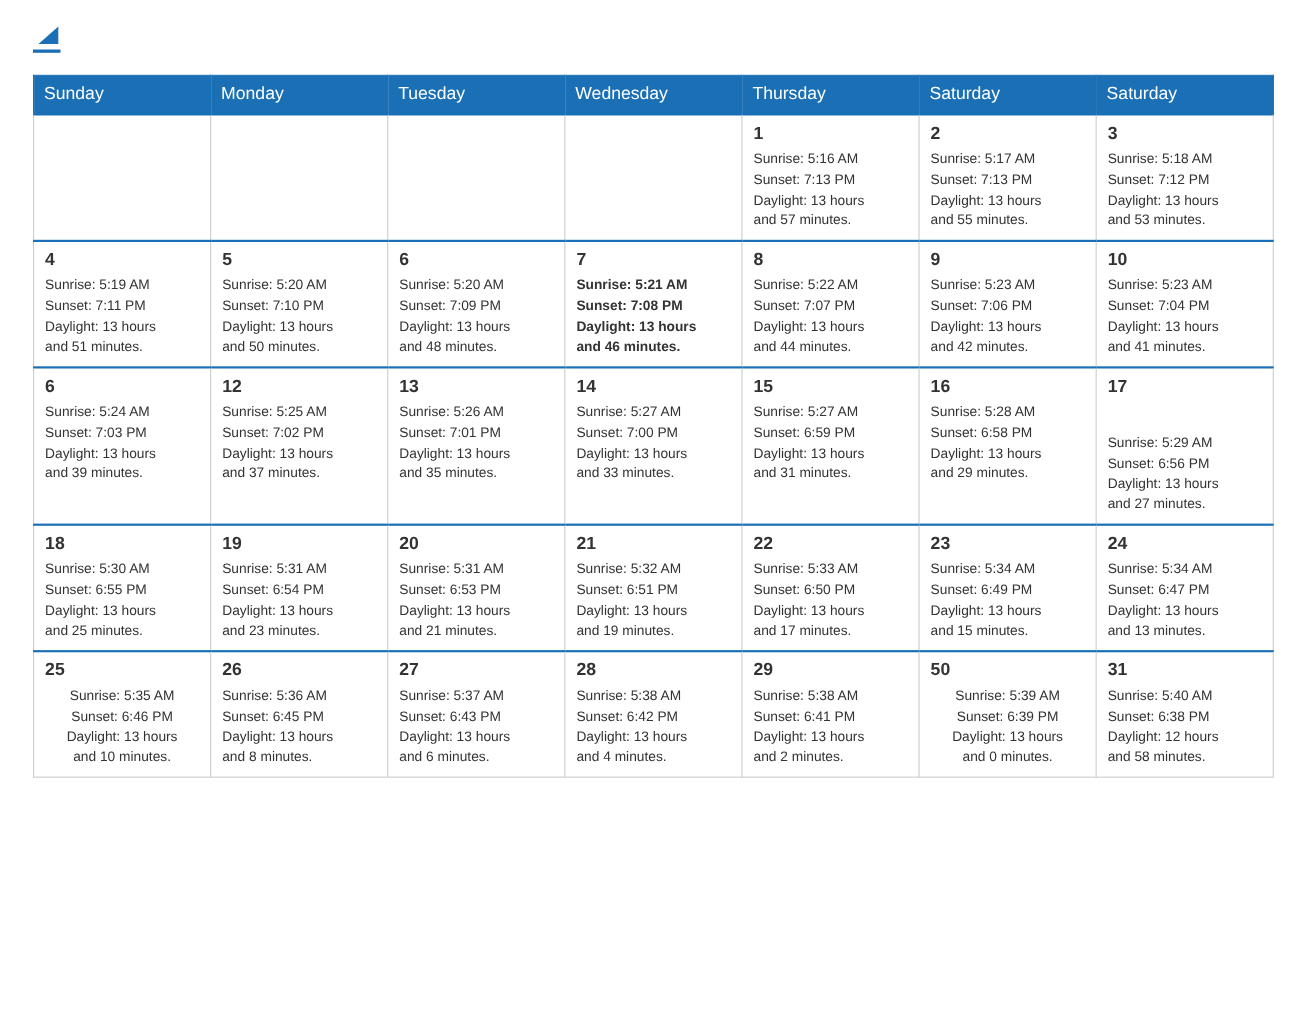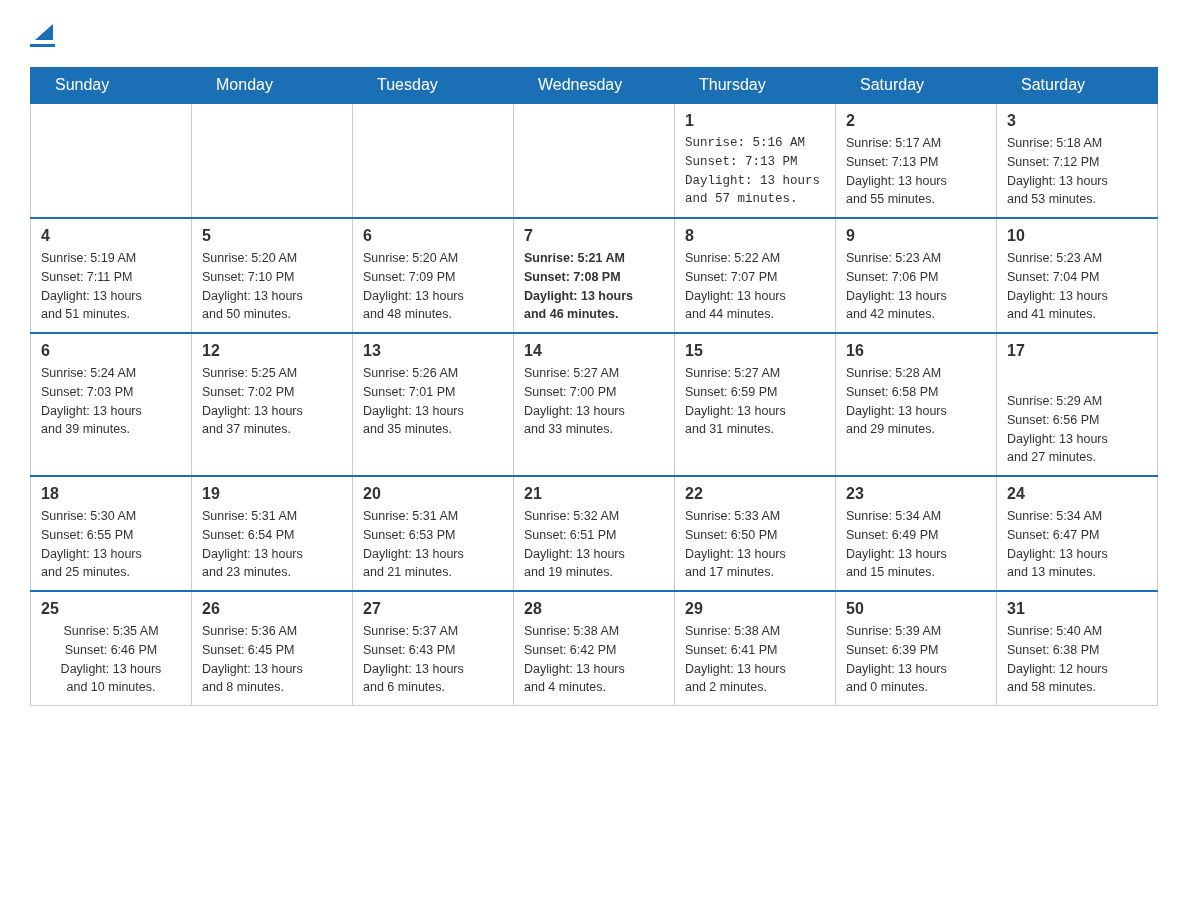--- a/index.html
+++ b/index.html
@@ -52,21 +52,21 @@
       color: #555;
     }
     .calendar {
       width: 100%;
       border-collapse: collapse;
       border: 1px solid #ccc;
     }
     .calendar th {
       background: #1a6fb5;
       color: #fff;
-      padding: 8px 24px;
+      padding: 8px 9px;
       text-align: left;
       font-size: 16px;
       font-weight: normal;
       border: 1px solid #1a6fb5;
     }
     .calendar td {
       vertical-align: top;
       padding: 8px 10px;
       border: 1px solid #ccc;
       width: 14.28%;
@@ -128,21 +128,21 @@
       </tr>
   </thead>
   <tbody id="calendar-body">
   <tr class="week-row">
         <td class="empty-cell"></td>
         <td class="empty-cell"></td>
         <td class="empty-cell"></td>
         <td class="empty-cell"></td>
         <td>
           <span class="day-number">1</span>
-          <div class="day-info" style="white-space: pre-line; font-family: Liberation Mono, monospace;">Sunrise: 5:16 AM
+          <div class="day-info" style="white-space: pre-line;">Sunrise: 5:16 AM
 Sunset: 7:13 PM
 Daylight: 13 hours
 and 57 minutes.</div>
         </td>
         <td>
           <span class="day-number">2</span>
           <div class="day-info" style="white-space: pre-line;">Sunrise: 5:17 AM
 Sunset: 7:13 PM
 Daylight: 13 hours
 and 55 minutes.</div>
@@ -339,21 +339,21 @@
         </td>
         <td>
           <span class="day-number">29</span>
           <div class="day-info" style="white-space: pre-line;">Sunrise: 5:38 AM
 Sunset: 6:41 PM
 Daylight: 13 hours
 and 2 minutes.</div>
         </td>
         <td>
           <span class="day-number">50</span>
-          <div class="day-info" style="white-space: pre-line;">Sunrise: 5:39 AM
+          <div class="day-info" style="white-space: pre-line; text-align: center;">Sunrise: 5:39 AM
 Sunset: 6:39 PM
 Daylight: 13 hours
 and 0 minutes.</div>
         </td>
         <td>
           <span class="day-number">31</span>
           <div class="day-info" style="white-space: pre-line;">Sunrise: 5:40 AM
 Sunset: 6:38 PM
 Daylight: 12 hours
 and 58 minutes.</div>

